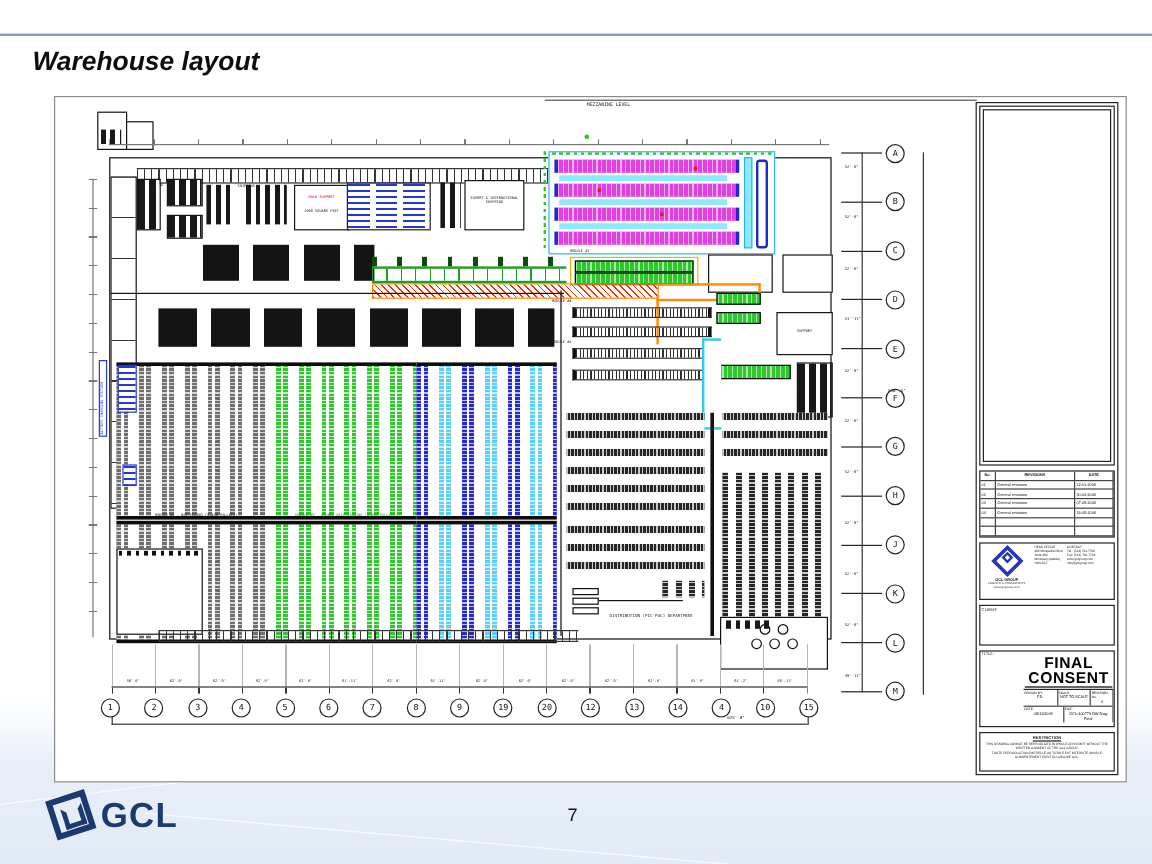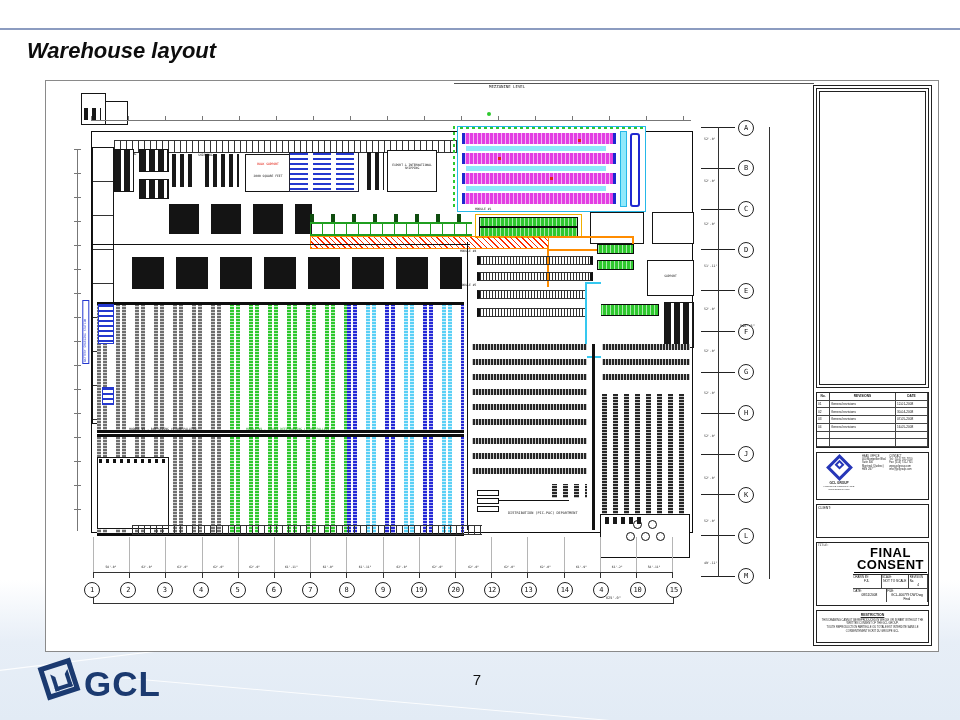--- a/index.html
+++ b/index.html
@@ -10,21 +10,21 @@
   .bg-band{position:absolute;left:0;bottom:0;width:960px;height:140px;
     background:linear-gradient(180deg,rgba(220,231,244,0) 0%,rgba(211,224,240,.55) 45%,#e2ebf5 100%);}
   .bg-line{position:absolute;height:1px;background:rgba(255,255,255,.85);}
   .header-text{position:absolute;top:7px;right:30px;font-size:13.5px;font-weight:700;color:#33333c;}
   .header-rule{position:absolute;top:28px;left:0;width:960px;height:2px;background:#8c9cc0;}
   .slide-title{position:absolute;top:38px;left:27px;font-size:22px;font-weight:700;font-style:italic;color:#0d0d0d;}
   .page-num{position:absolute;left:455px;top:671px;width:44px;text-align:center;font-size:15px;color:#111;}
   .logo-icon{position:absolute;left:42px;top:662px;width:34px;height:34px;transform:rotate(-18deg);}
   .logo-sq1{position:absolute;left:0;top:0;width:24px;height:24px;border:5px solid #1b3a70;}
   .logo-sq2{position:absolute;left:10px;top:10px;width:10px;height:10px;border:4px solid #1b3a70;border-top-color:transparent;}
-  .logo-text{position:absolute;left:84px;top:664px;font-size:35px;font-weight:800;color:#1b3a70;letter-spacing:1px;}
+  .logo-text{position:absolute;left:84px;top:664px;font-size:29px;font-weight:800;color:#1b3a70;letter-spacing:1px;}
   
   .sheet{position:absolute;left:45px;top:80px;width:892px;height:570px;background:#fff;border:1px solid #8a8a8a;}
   .lbl{position:absolute;font-family:"DejaVu Sans Mono",monospace;color:#1c1c1c;white-space:nowrap;line-height:1.1;}
   .f3{font-size:3px;}.f35{font-size:3.5px;}.f4{font-size:4px;}
   .red-t{color:#e01000;}.green-t{color:#1f9e1f;}.blue-t{color:#2438cf;}
   .ctr{text-align:center;white-space:normal;}
   .wall{position:absolute;background:#111;}
   .box{position:absolute;border:1px solid #151515;background:#fff;}
   .comb{position:absolute;border:1px solid #151515;background-image:repeating-linear-gradient(90deg,#181818 0 6px,#fff 6px 9px);}
   .thinbars{position:absolute;background-image:repeating-linear-gradient(90deg,#181818 0 4px,transparent 4px 8px);}

